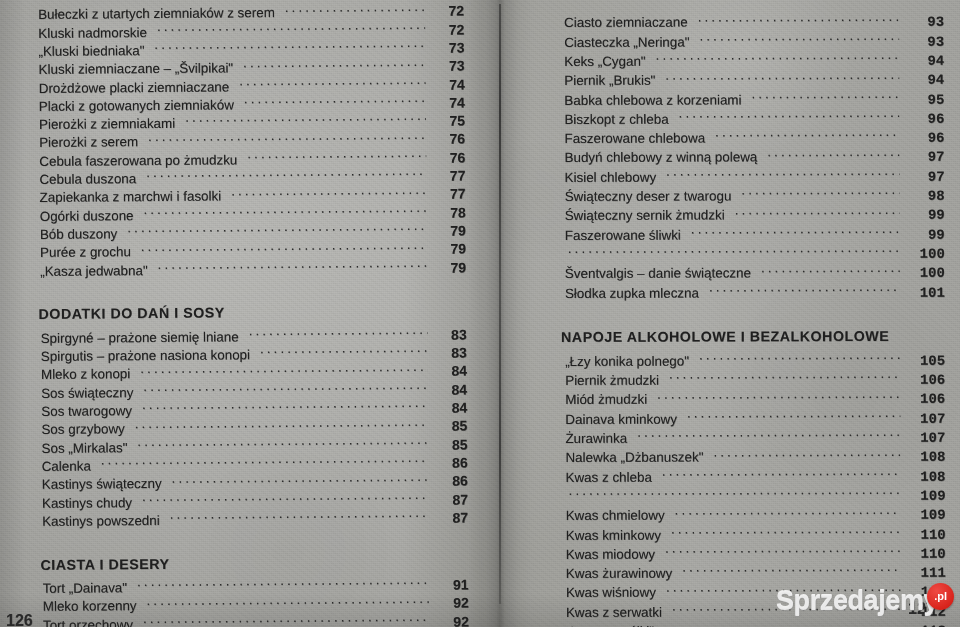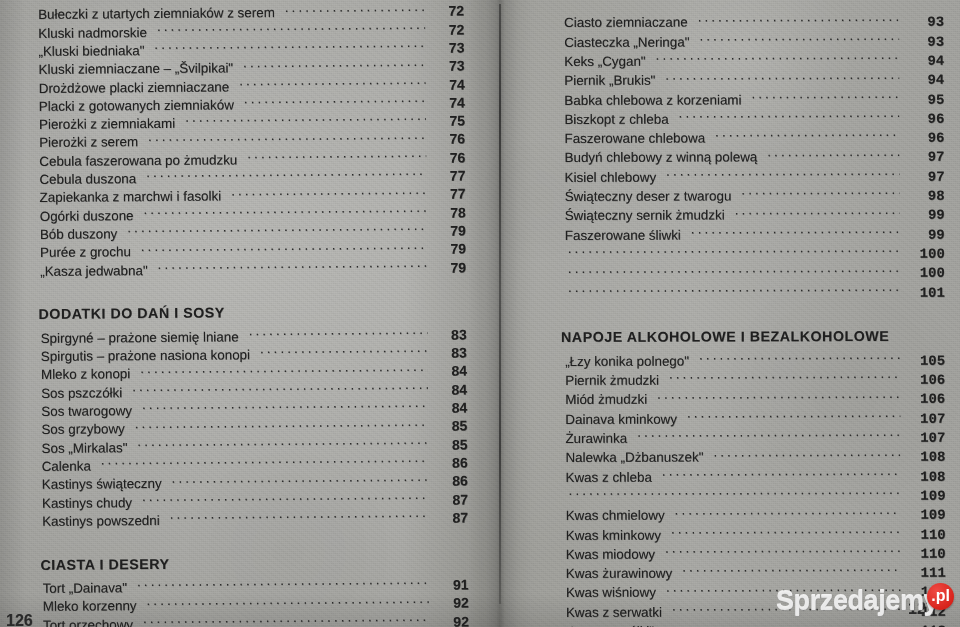--- a/index.html
+++ b/index.html
@@ -191,21 +191,21 @@
       0 1px 0 rgba(150,150,150,.55),
       0 -1px 0 rgba(255,255,255,.85),
       1px 0 1px rgba(120,120,120,.35);
   }
   #watermark-badge {
     width: 27px;
     height: 27px;
     border-radius: 50%;
     background: radial-gradient(circle at 36% 30%, #ef4a43, #d8241c 70%, #b91a13 100%);
     color: #fff;
-    font-size: 16px;
+    font-size: 11px;
     font-weight: bold;
     display: flex;
     align-items: center;
     justify-content: center;
     margin-left: -11px;
     margin-top: -11px;
     box-shadow: 0 1px 2px rgba(0,0,0,.35);
   }
 
   
@@ -316,21 +316,21 @@
             <span class="entry-title">Spirgutis – prażone nasiona konopi</span>
             <span class="entry-dots"></span>
             <span class="entry-page">83</span>
           </div>
           <div class="toc-entry">
             <span class="entry-title">Mleko z konopi</span>
             <span class="entry-dots"></span>
             <span class="entry-page">84</span>
           </div>
           <div class="toc-entry">
-            <span class="entry-title">Sos pszczółki</span>
+            <span class="entry-title">Sos świąteczny</span>
             <span class="entry-dots"></span>
             <span class="entry-page">84</span>
           </div>
           <div class="toc-entry">
             <span class="entry-title">Sos twarogowy</span>
             <span class="entry-dots"></span>
             <span class="entry-page">84</span>
           </div>
           <div class="toc-entry">
             <span class="entry-title">Sos grzybowy</span>
@@ -443,24 +443,26 @@
           <div class="toc-entry">
             <span class="entry-title">Faszerowane śliwki</span>
             <span class="entry-dots"></span>
             <span class="entry-page">99</span>
           </div>
           <div class="toc-entry">
             <span class="entry-dots"></span>
             <span class="entry-page wide">100</span>
           </div>
           <div class="toc-entry">
+            <span class="entry-title">Šventvalgis – danie świąteczne</span>
             <span class="entry-dots"></span>
             <span class="entry-page wide">100</span>
           </div>
           <div class="toc-entry">
+            <span class="entry-title">Słodka zupka mleczna</span>
             <span class="entry-dots"></span>
             <span class="entry-page wide">101</span>
           </div>
         </div>
         <div class="gap-lg"></div>
         <div class="toc-section">
           <div class="section-heading">NAPOJE ALKOHOLOWE I BEZALKOHOLOWE</div>
           <div class="toc-entry">
             <span class="entry-title">„Łzy konika polnego"</span>
             <span class="entry-dots"></span>

